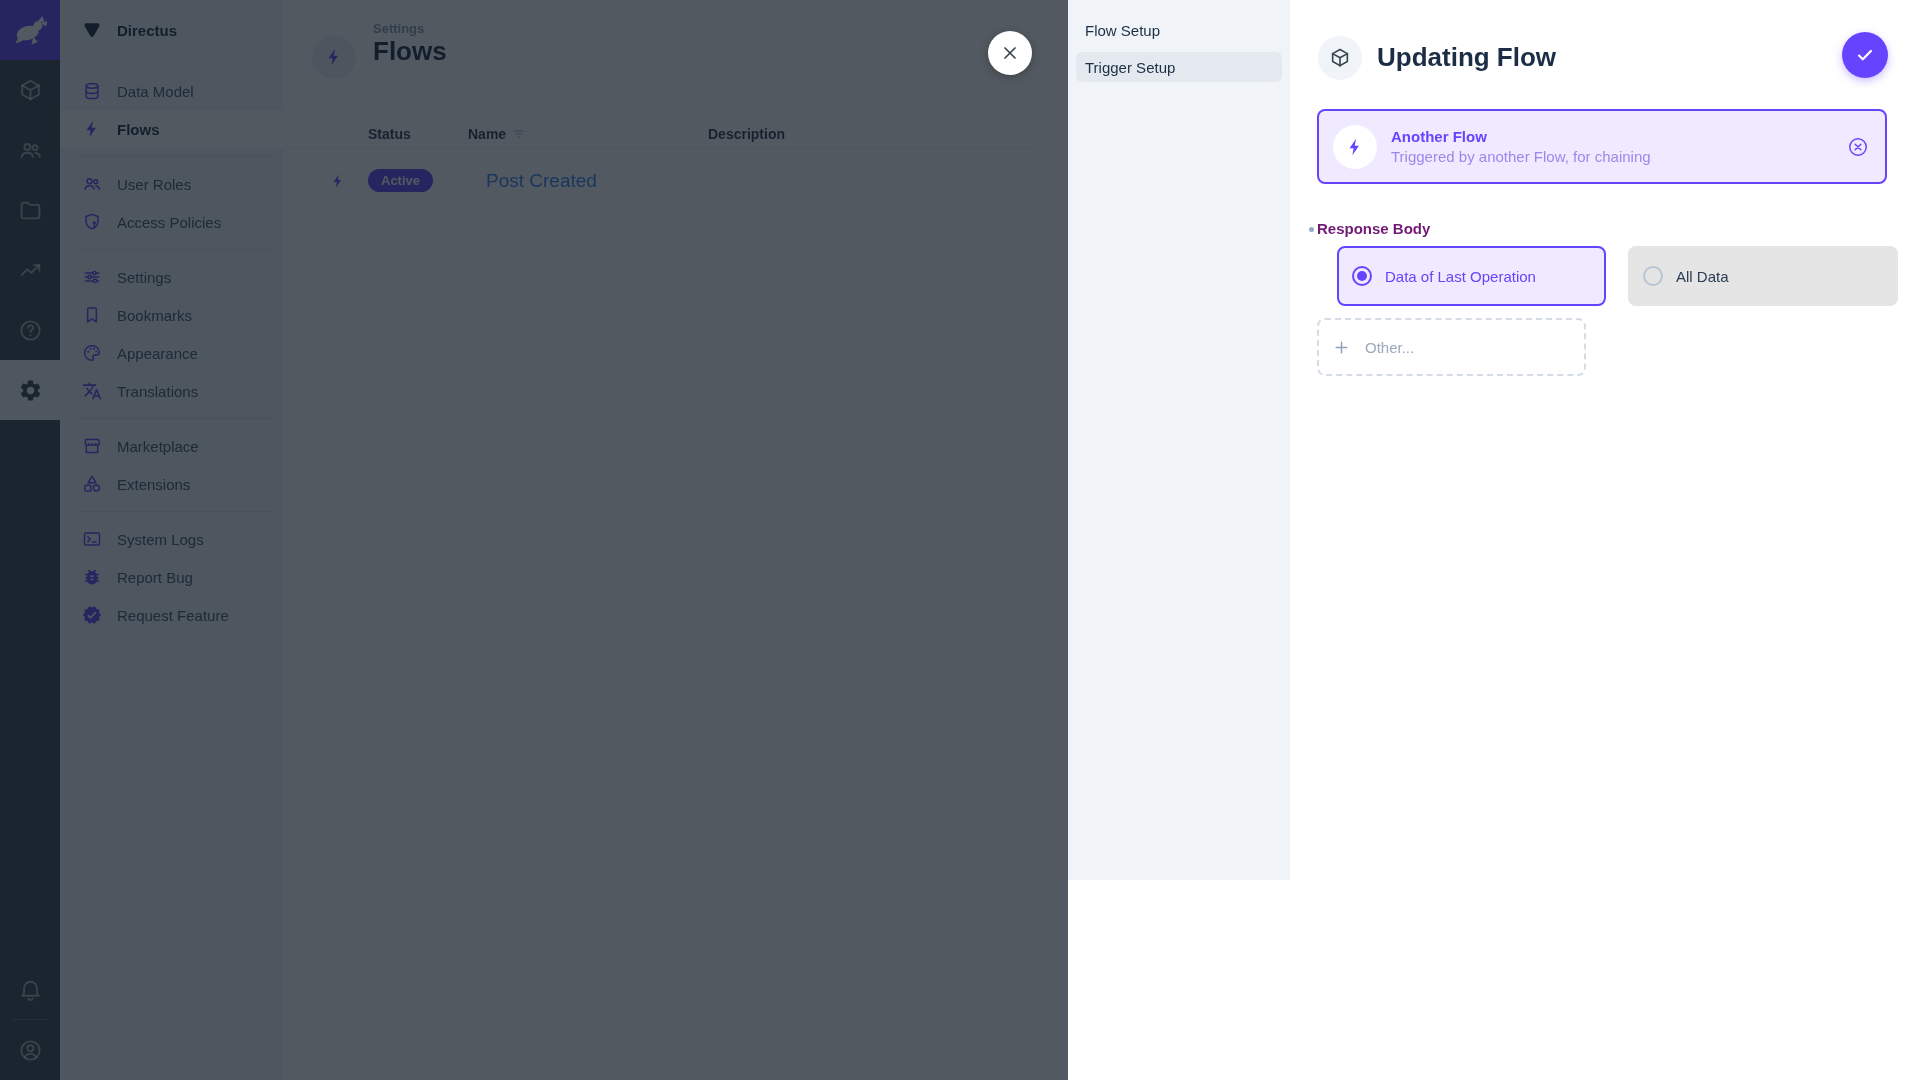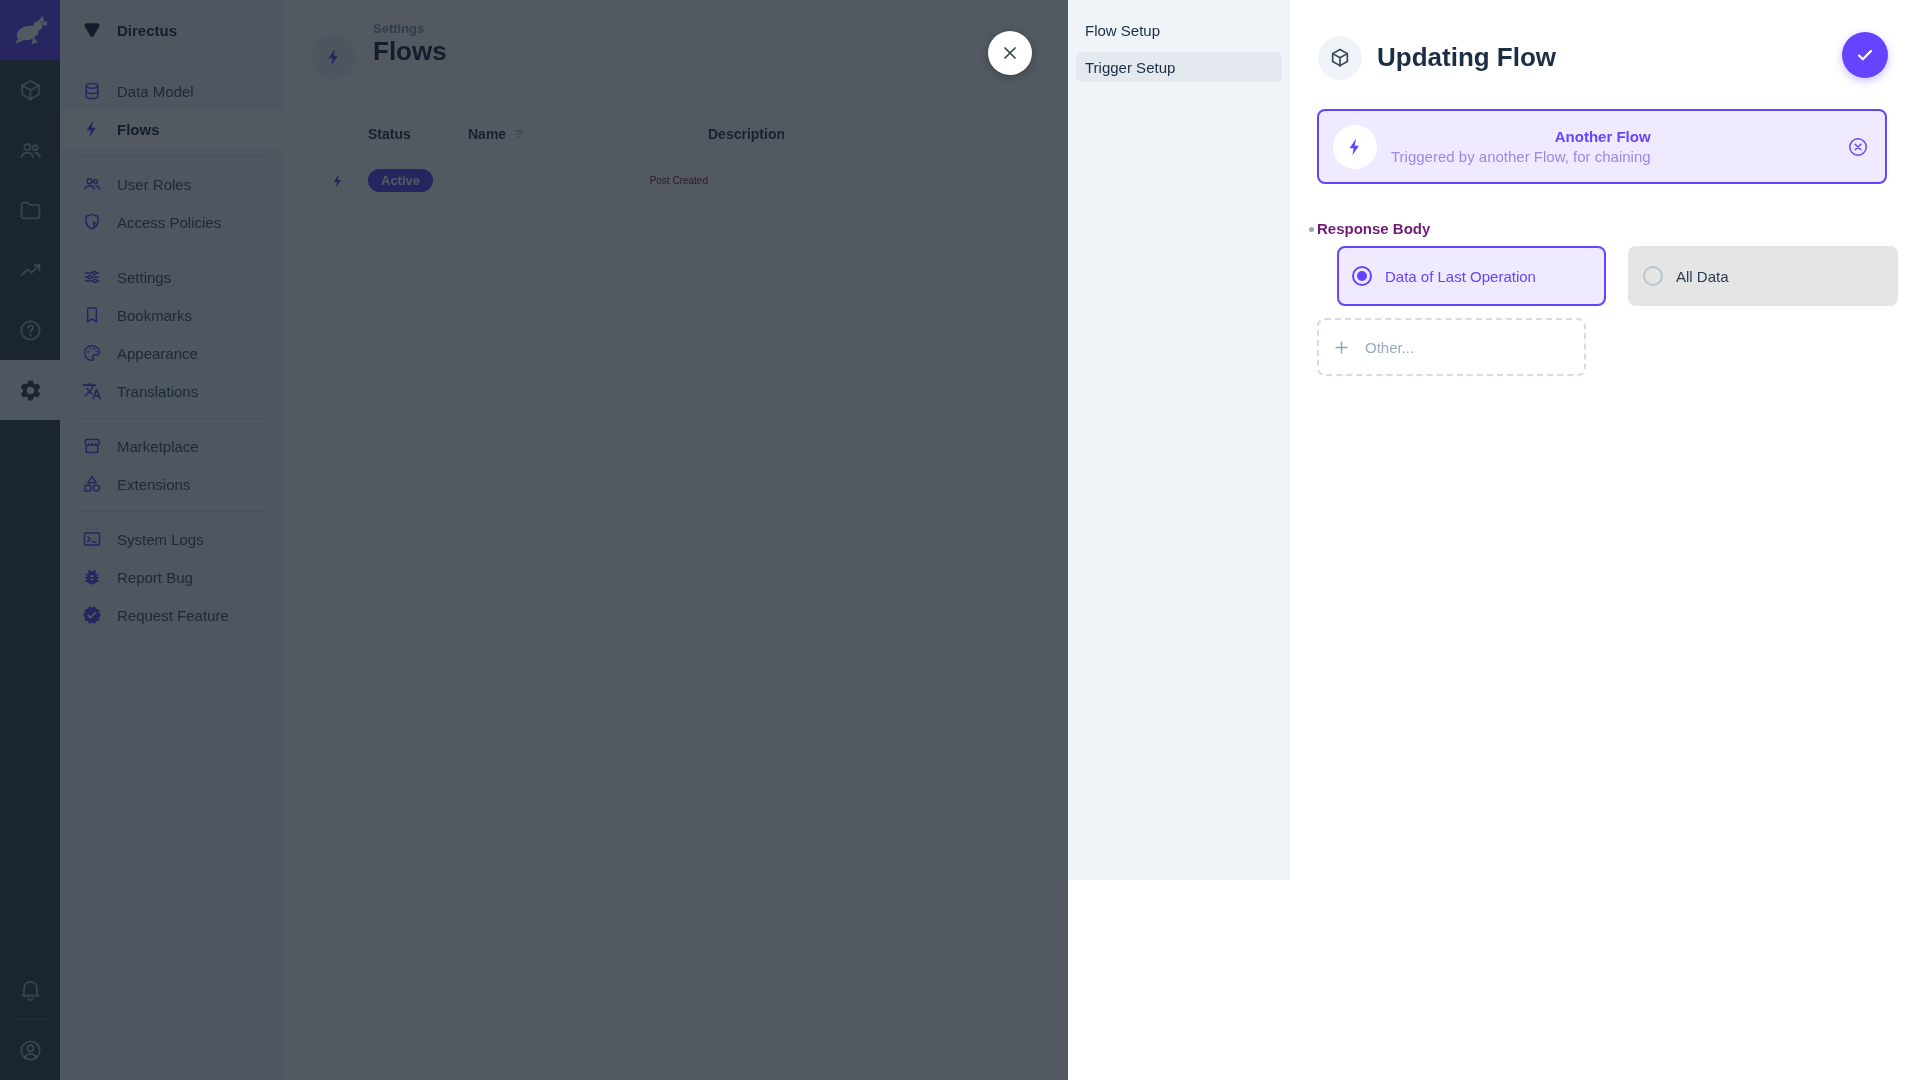--- a/index.html
+++ b/index.html
@@ -1,18 +1,18 @@
 <!DOCTYPE html>
 <html><head>
 <meta charset="utf-8">
 <style>
   html,body{margin:0;padding:0;background:#0c141c;}
   *{box-sizing:border-box;}
   .app{position:relative;width:1920px;height:1080px;overflow:hidden;
-       font-family:"Liberation Sans",sans-serif;background:#fff;text-align:right;}
+       font-family:"Liberation Sans",sans-serif;background:#fff;}
   .ic{display:inline-block;line-height:0;}
   .ic svg{width:100%;height:100%;display:block;}
 
   
   .modulebar{position:absolute;left:0;top:0;width:60px;height:1080px;
              background:#37474F;display:flex;flex-direction:column;z-index:1;}
   .logo-tile{width:60px;height:60px;background:#6644FF;display:flex;
              align-items:center;justify-content:center;cursor:pointer;}
   .logo-tile .ic{width:36px;height:36px;color:#fff;}
   .mb-btn{width:60px;height:60px;display:flex;align-items:center;justify-content:center;
@@ -43,26 +43,26 @@
   .page-icon .ic{width:20px;height:20px;color:#6644FF;}
   .breadcrumb{position:absolute;left:90px;top:21px;font-size:13px;font-weight:600;color:#8A9BB4;}
   .page-title{position:absolute;left:90px;top:36px;font-size:26px;font-weight:800;color:#1C2E45;}
   .tbl-head{position:absolute;left:0;top:119px;width:753px;height:30px;
             display:grid;grid-template-columns:100px 240px 1fr;align-items:center;
             padding-left:85px;border-bottom:1px solid rgba(23,41,64,0.07);}
   .tbl-head .th{font-size:14px;font-weight:700;color:#2B3C52;display:flex;align-items:center;gap:6px;}
   .tbl-head .ic{width:14px;height:14px;color:#9FAEC2;}
   .tbl-row{position:absolute;left:0;top:163px;width:753px;height:36px;
            display:grid;grid-template-columns:100px 240px 1fr;align-items:center;
-           padding-left:85px;cursor:pointer;border-bottom:1px solid rgba(23,41,64,0.05);}
+           padding-left:85px;cursor:pointer;border-bottom:1px solid rgba(23,41,64,0.05);gap:18px;}
   .row-bolt{position:absolute;left:47px;top:10px;width:16px;height:16px;color:#6644FF;}
   .badge{display:inline-flex;align-items:center;justify-content:center;height:23px;
          padding:0 13px;border-radius:12px;background:#6644FF;color:#fff;
          font-size:13px;font-weight:600;width:fit-content;}
-  .cell-name{font-size:10px;color:#7f1d1d;}
+  .cell-name{font-size:19px;color:#3b82f6;}
   .cell-desc{font-size:15px;color:#8A9BB4;}
 
   
   .overlay{position:absolute;left:0;top:0;width:1068px;height:1080px;
            background:rgba(15,25,35,0.72);z-index:5;cursor:pointer;}
   .close-btn{position:absolute;left:988px;top:31px;width:44px;height:44px;border-radius:50%;
              background:#FFFFFF;border:none;display:flex;align-items:center;justify-content:center;
              z-index:6;cursor:pointer;box-shadow:0 2px 8px rgba(0,0,0,0.25);}
   .close-btn .ic{width:20px;height:20px;color:#37474F;}
 

